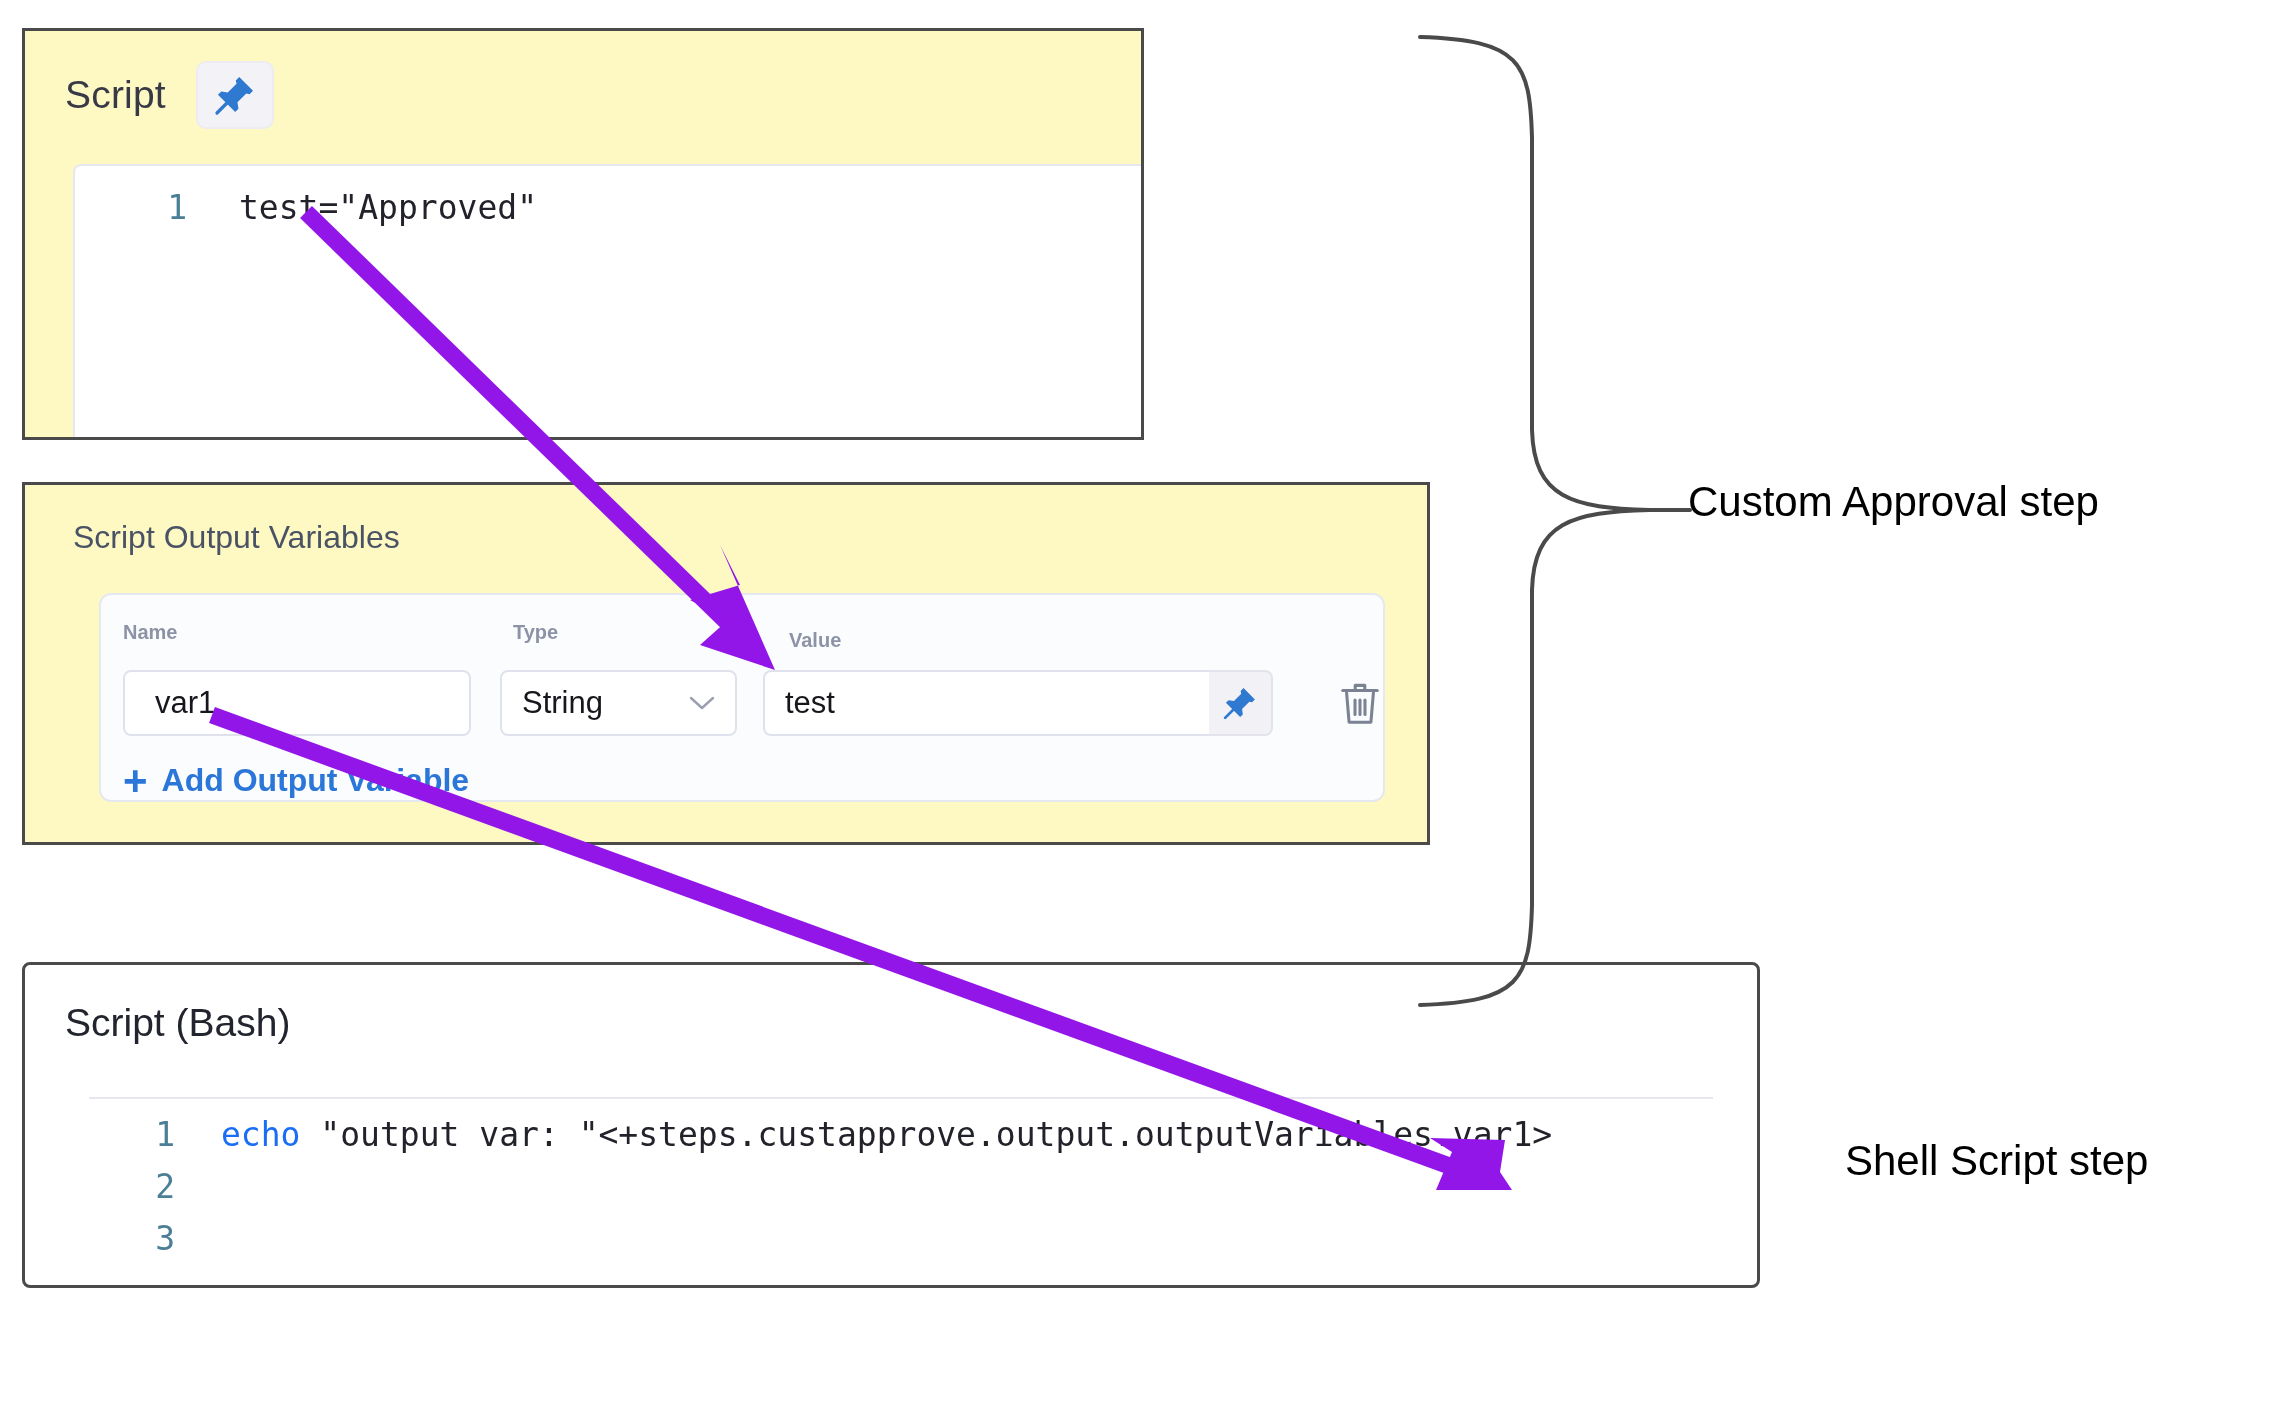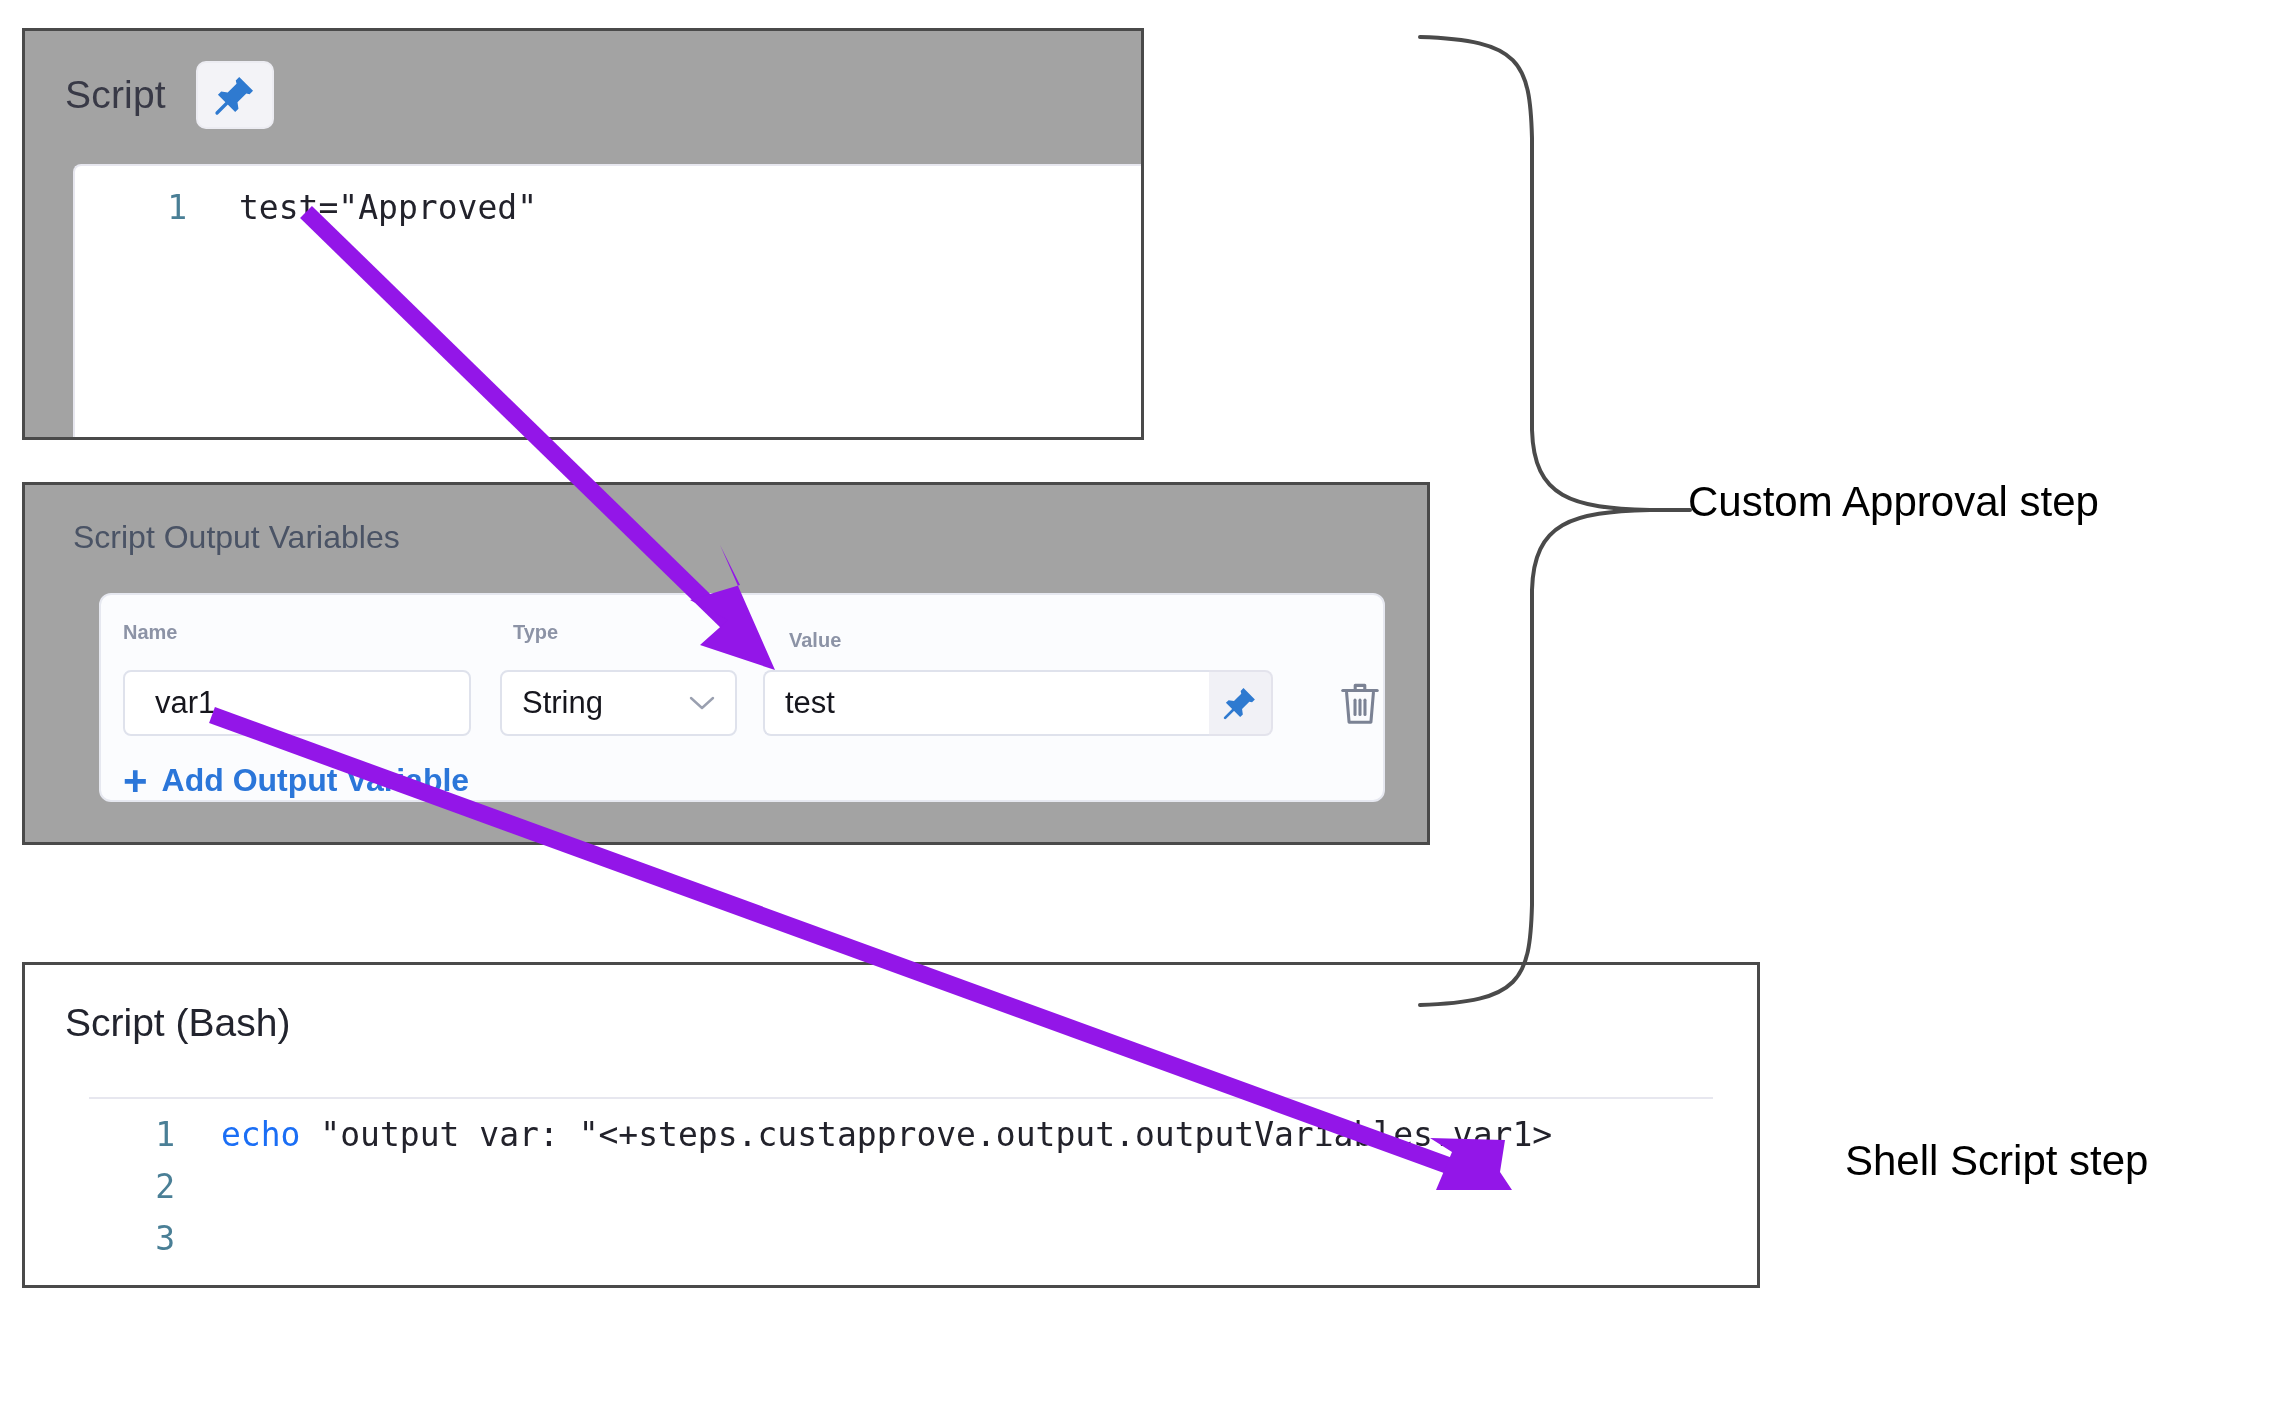--- a/index.html
+++ b/index.html
@@ -12,21 +12,21 @@
     height: 1426px;
     position: relative;
     overflow: hidden;
     font-family: "Liberation Sans", sans-serif;
     -webkit-font-smoothing: antialiased;
   }
 
   
   .panel {
     position: absolute;
-    background: #a3a3a3;
+    background: #fef9c3;
     border: 3px solid #4a4a4a;
     box-sizing: border-box;
   }
 
   
   #script-panel {
     left: 22px;
     top: 28px;
     width: 1122px;
     height: 412px;
@@ -207,20 +207,21 @@
     font-weight: bold;
   }
 
   
   #bash-panel {
     left: 22px;
     top: 962px;
     width: 1738px;
     height: 326px;
     background: #ffffff;
+    border-radius: 8px;
   }
   .bash-title {
     padding: 36px 0 0 40px;
     font-size: 39px;
     color: #22242e;
   }
   #bash-code {
     position: absolute;
     left: 64px;
     top: 132px;

